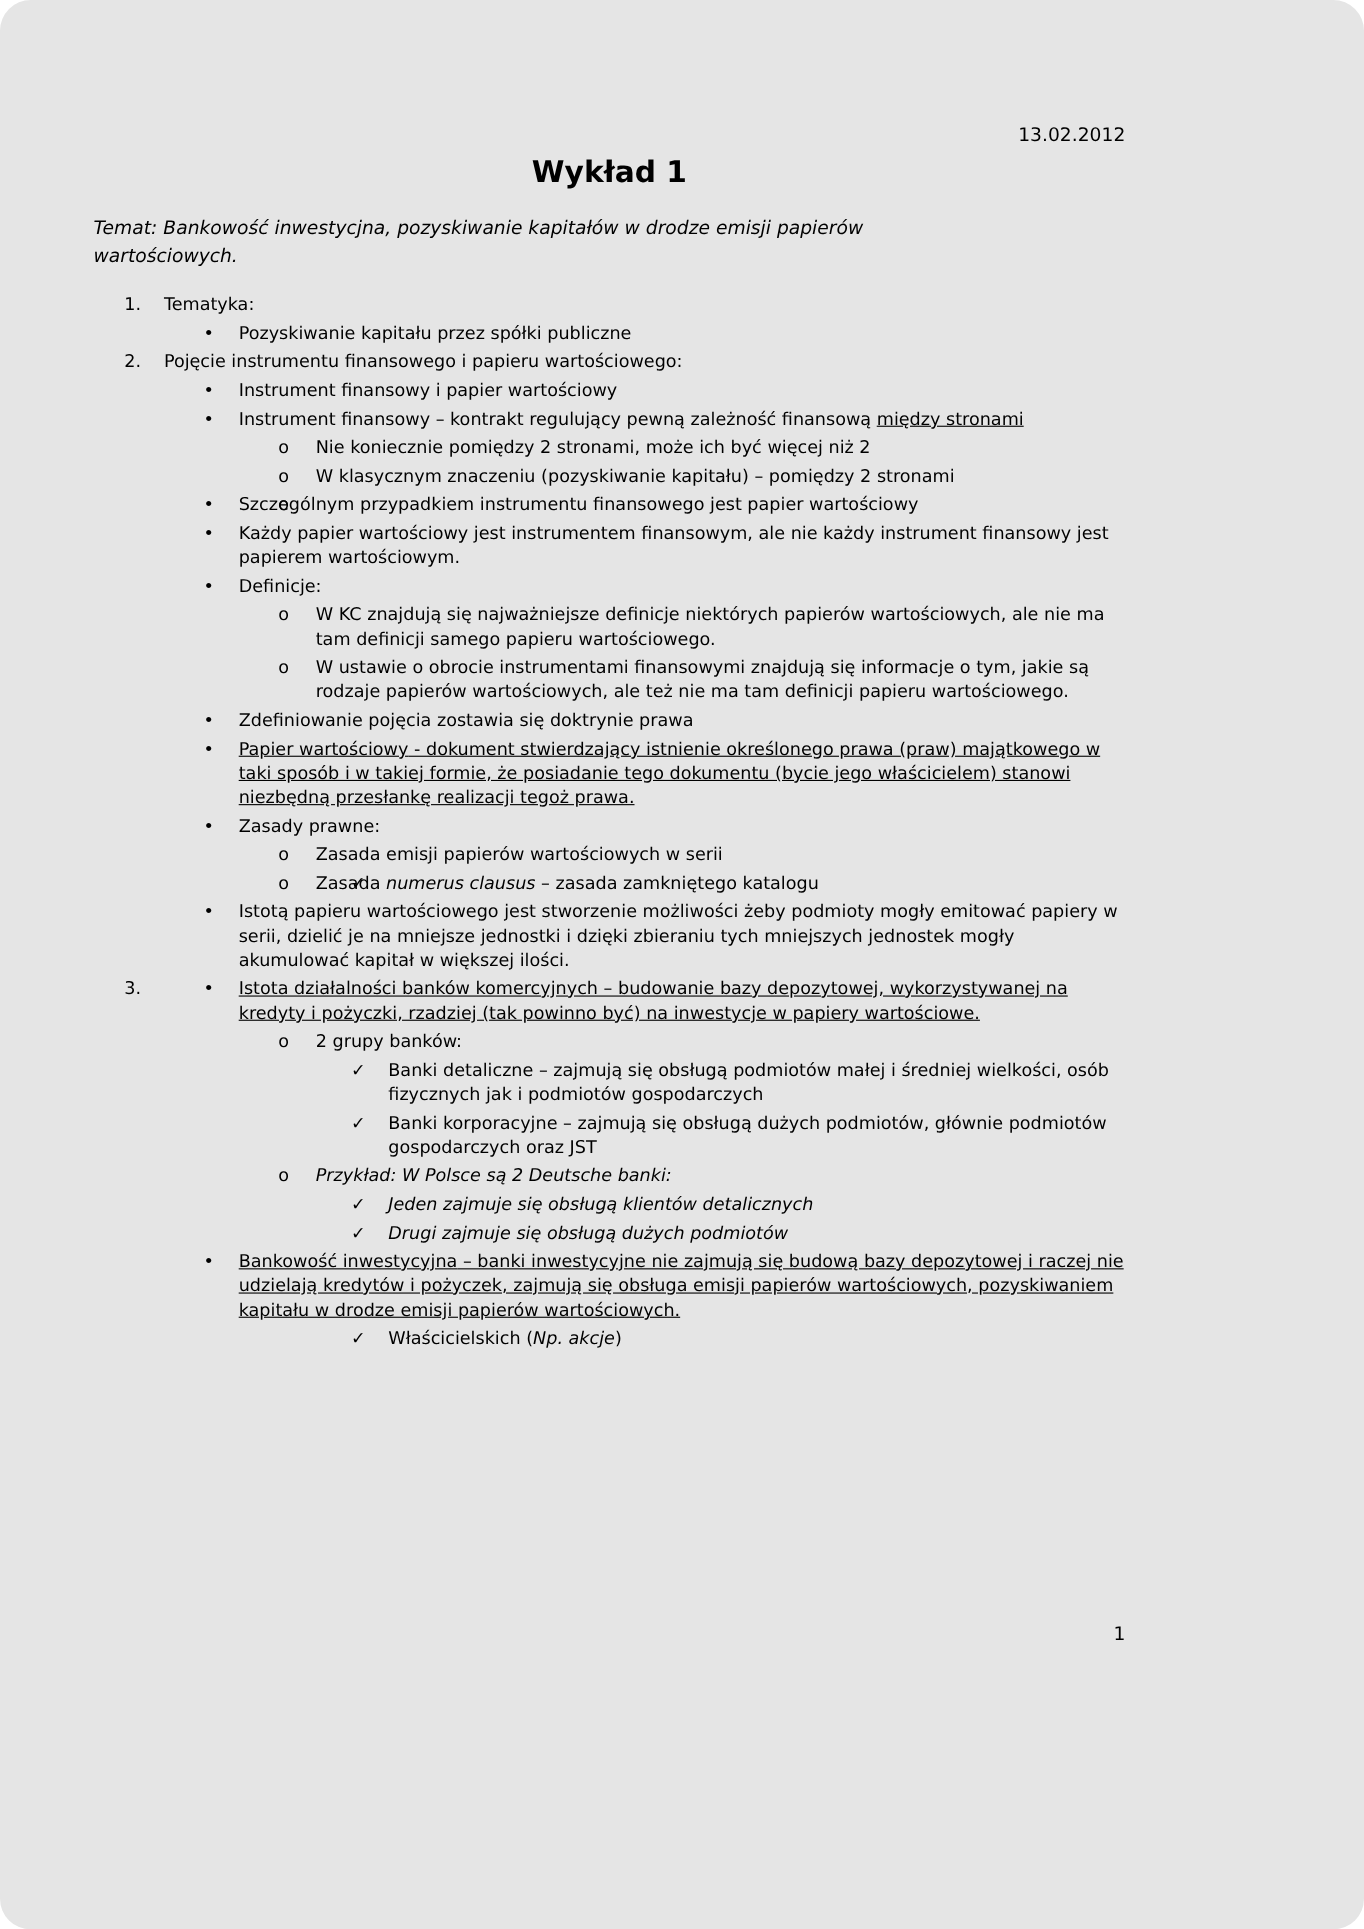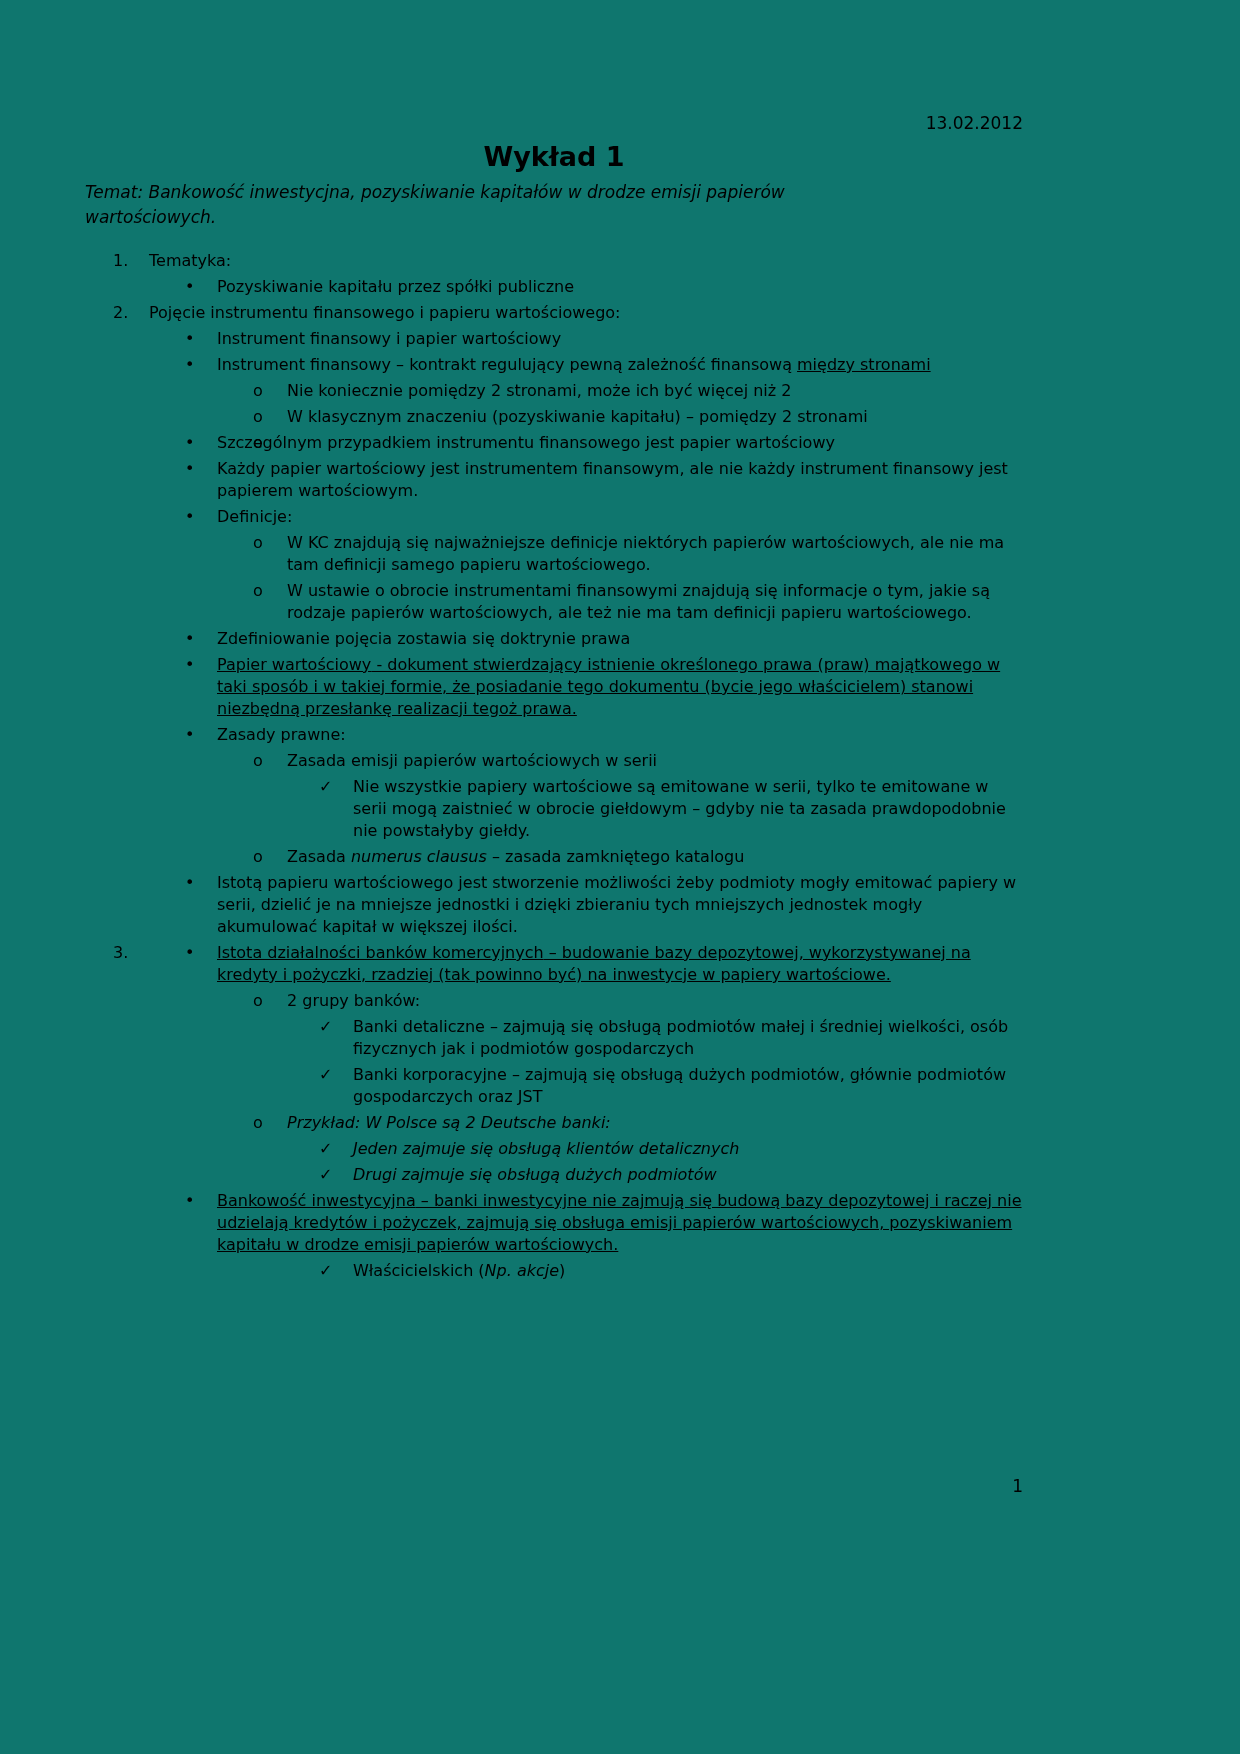--- a/index.html
+++ b/index.html
@@ -1,24 +1,25 @@
 <!DOCTYPE html>
 <html lang="pl"><head>
 <meta charset="utf-8">
 <style>
   * { margin: 0; padding: 0; box-sizing: border-box; }
   html, body { background: #ffffff; }
   .page {
     position: relative;
     width: 1240px;
     height: 1754px;
-    background: #0f766e;
+    background: #e5e5e5;
     color: #000000;
     font-family: "DejaVu Sans", sans-serif;
     overflow: hidden;
+    border-radius: 28px;
   }
   .content {
     position: absolute;
     left: 85px;
     top: 112px;
     width: 938px;
   }
   .doc-date {
     text-align: right;
     font-size: 17px;
@@ -28,21 +29,21 @@
     text-align: center;
     font-weight: bold;
     font-size: 27px;
     line-height: 34px;
     margin-top: 6px;
   }
   .intro {
     font-style: italic;
     font-size: 17px;
     line-height: 25px;
-    margin-top: 6px;
+    margin-top: 22px;
     max-width: 810px;
   }
   .list {
     margin-top: 20px;
     font-size: 16px;
     line-height: 22px;
   }
   .item {
     position: relative;
     margin-bottom: 4px;
@@ -85,21 +86,21 @@
         <div class="item lvl-circle"><span class="marker b">o</span></div>
         <div class="item lvl-bullet"><span class="marker">•</span><span><span class="">Szczególnym przypadkiem instrumentu finansowego jest papier wartościowy</span></span></div>
         <div class="item lvl-bullet"><span class="marker">•</span><span><span class="b ">Każdy papier wartościowy jest instrumentem finansowym, ale nie każdy instrument finansowy jest papierem wartościowym.</span></span></div>
         <div class="item lvl-bullet"><span class="marker">•</span><span><span class="b ">Definicje:</span></span></div>
         <div class="item lvl-circle"><span class="marker">o</span><span><span class="">W KC znajdują się najważniejsze definicje niektórych papierów wartościowych, ale nie ma tam definicji samego papieru wartościowego.</span></span></div>
         <div class="item lvl-circle"><span class="marker">o</span><span><span class="">W ustawie o obrocie instrumentami finansowymi znajdują się informacje o tym, jakie są rodzaje papierów wartościowych, ale też nie ma tam definicji papieru wartościowego.</span></span></div>
         <div class="item lvl-bullet"><span class="marker">•</span><span><span class="">Zdefiniowanie pojęcia zostawia się doktrynie prawa</span></span></div>
         <div class="item lvl-bullet"><span class="marker">•</span><span><span class="b u">Papier wartościowy</span><span class="u"> - dokument stwierdzający istnienie określonego prawa (praw) majątkowego w taki sposób i w takiej formie, że posiadanie tego dokumentu (bycie jego właścicielem) stanowi niezbędną przesłankę realizacji tegoż prawa.</span></span></div>
         <div class="item lvl-bullet"><span class="marker">•</span><span><span class="b ">Zasady prawne</span><span class="">:</span></span></div>
         <div class="item lvl-circle"><span class="marker">o</span><span><span class="">Zasada </span><span class="b ">emisji papierów wartościowych w serii</span></span></div>
-        <div class="item lvl-check"><span class="marker">✓</span><span><span class="">Nie wszystkie papiery wartościowe są emitowane w serii, tylko te emitowane w serii mogą zaistnieć w obrocie giełdowym – gdyby nie ta zasada prawdopodobnie nie powstałyby giełdy.</span></span></div>
+        <div class="item lvl-check"><span class="marker">✓</span></div>
         <div class="item lvl-circle"><span class="marker b">o</span><span><span class="">Zasada </span><span class="b i ">numerus clausus</span><span class=""> – zasada </span><span class="b ">zamkniętego katalogu</span></span></div>
         <div class="item lvl-bullet"><span class="marker">•</span><span><span class="b ">Istotą</span><span class=""> papieru wartościowego jest stworzenie możliwości żeby podmioty mogły emitować papiery w serii, dzielić je na mniejsze jednostki i dzięki zbieraniu tych mniejszych jednostek mogły akumulować kapitał w większej ilości.</span></span></div>
         <div class="item lvl-num"><span class="marker">3.</span></div>
         <div class="item lvl-bullet"><span class="marker">•</span><span><span class="b u">Istota działalności banków komercyjnych</span><span class="u"> – budowanie bazy depozytowej, wykorzystywanej na kredyty i pożyczki, rzadziej (tak powinno być) na inwestycje w papiery wartościowe.</span></span></div>
         <div class="item lvl-circle"><span class="marker">o</span><span><span class="">2 grupy banków:</span></span></div>
         <div class="item lvl-check"><span class="marker">✓</span><span><span class="b ">Banki detaliczne</span><span class=""> – zajmują się obsługą podmiotów małej i średniej wielkości, osób fizycznych jak i podmiotów gospodarczych</span></span></div>
         <div class="item lvl-check"><span class="marker">✓</span><span><span class="b ">Banki korporacyjne</span><span class=""> – zajmują się obsługą dużych podmiotów, głównie podmiotów gospodarczych oraz JST</span></span></div>
         <div class="item lvl-circle"><span class="marker">o</span><span><span class="i ">Przykład: W Polsce są 2 Deutsche banki:</span></span></div>
         <div class="item lvl-check"><span class="marker">✓</span><span><span class="b i ">Jeden zajmuje się obsługą klientów detalicznych</span></span></div>
         <div class="item lvl-check"><span class="marker">✓</span><span><span class="b i ">Drugi zajmuje się obsługą dużych podmiotów</span></span></div>

